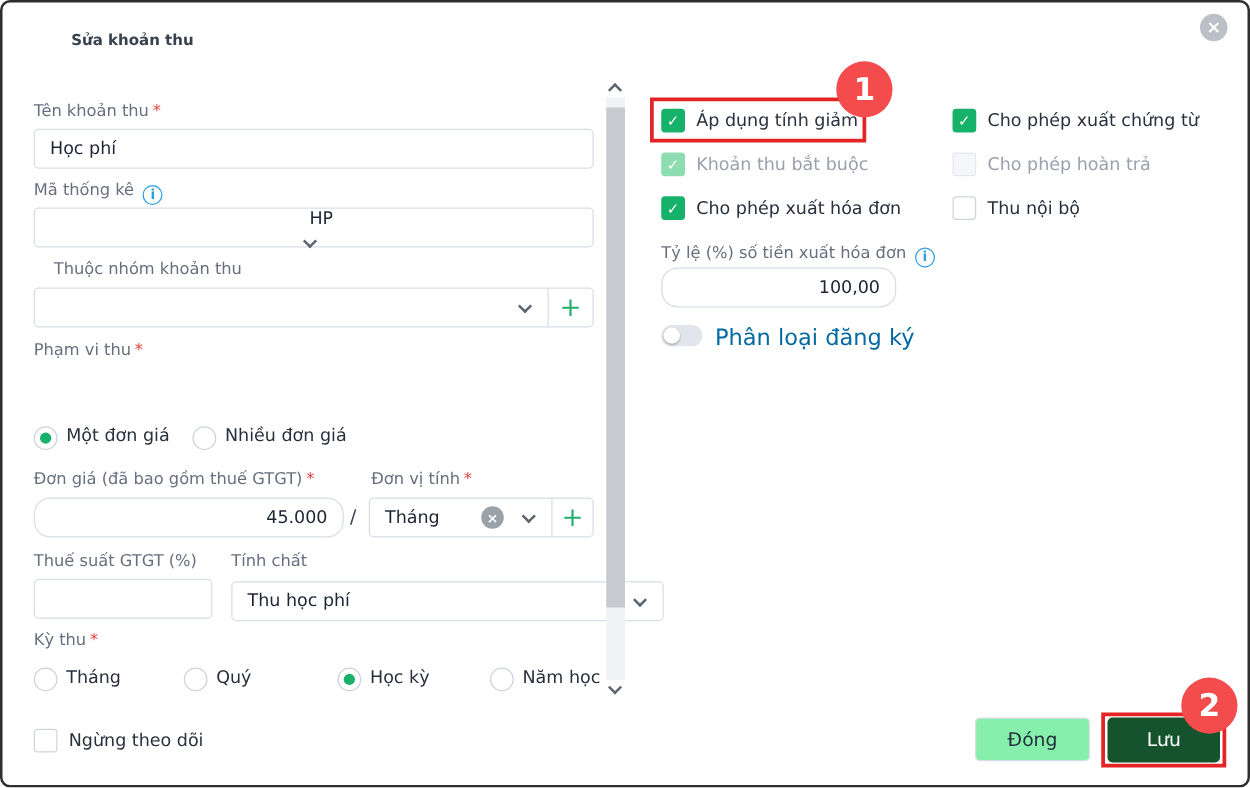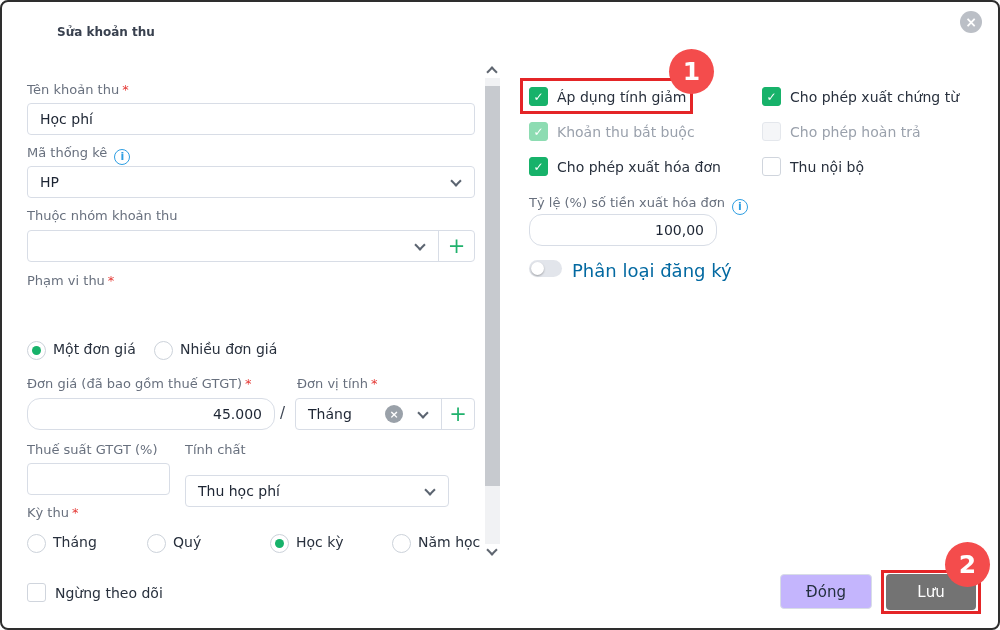--- a/index.html
+++ b/index.html
@@ -59,22 +59,22 @@
   .cb.unchecked.disabled { background:#f5f6f8; border-color:#e4e7ec; }
   .cb-lbl { font-size:14px; color:#28303d; white-space:nowrap; }
   .cb-lbl.disabled { color:#9aa1ac; }
   
   .toggle { position:absolute; width:33px; height:17px; border-radius:9px; background:#e2e5eb; cursor:pointer; }
   .toggle .knob { position:absolute; left:2px; top:2px; width:13px; height:13px; border-radius:50%;
     background:#fff; box-shadow:0 1px 2px rgba(0,0,0,.3); }
   
   .btn { position:absolute; display:flex; align-items:center; justify-content:center;
     border-radius:4px; font-size:15px; cursor:pointer; }
-  .btn-secondary { background:#c4b5fd; border:1px solid #d8dde6; color:#232f3e; }
-  .btn-primary { background:#737373; color:#fff; border:none; }
+  .btn-secondary { background:#86efac; border:1px solid #d8dde6; color:#232f3e; }
+  .btn-primary { background:#14532d; color:#fff; border:none; }
   
   .hl-box { position:absolute; border:3px solid #e42527; background:transparent; z-index:4; pointer-events:none; }
   .badge { position:absolute; width:45px; height:45px; border-radius:50%; background:#f44c4c;
     color:#fff; font-size:25px; font-weight:bold; display:flex; align-items:center; justify-content:center;
     z-index:5; pointer-events:none; }
   
   .close-btn { position:absolute; width:22px; height:22px; border-radius:50%; background:#bbbfc6;
     color:#fff; display:flex; align-items:center; justify-content:center; font-size:14px;
     font-weight:bold; cursor:pointer; line-height:1; }
   
@@ -91,26 +91,26 @@
 
 <div class="modal">
 
   <div class="abs title" style="left:27px; top:23px;">Sửa khoản thu</div>
   <div class="close-btn" style="left:958px; top:9px;">×</div>
 
   <div class="abs lbl" style="left:25px; top:80px;"><span>Tên khoản thu</span><span class="req">*</span></div>
   <input class="txt" style="left: 25px; top: 101px; width: 448px;" value="Học phí">
 
   <div class="abs lbl" style="left:25px; top:143px;"><span>Mã thống kê</span><span class="info-ic">i</span></div>
-  <div class="field" style="left:25px; top:164px; width:448px;">
+  <div class="field" style="left:25px; top:164px; width:448px;flex-direction:column;">
     <span class="sel-val">HP</span>
     <span class="chev"></span>
   </div>
 
-  <div class="abs lbl" style="left:25px; top:206px;">Thuộc nhóm khoản thu</div>
+  <div class="abs lbl" style="left:41px; top:206px;">Thuộc nhóm khoản thu</div>
   <div class="field" style="left:25px; top:228px; width:448px;">
     <span class="sel-val"></span>
     <span class="chev"></span>
     <span class="vdiv"></span>
     <span class="plusbox">+</span>
   </div>
 
   <div class="abs lbl" style="left:25px; top:271px;"><span>Phạm vi thu</span><span class="req">*</span></div>
 
   <div class="radio-item" style="left:25px; top:339px;">
@@ -130,21 +130,21 @@
     <span class="sel-val">Tháng</span>
     <span class="clear-ic">×</span>
     <span class="chev"></span>
     <span class="vdiv"></span>
     <span class="plusbox" style="width:32px;">+</span>
   </div>
 
   <div class="abs lbl" style="left:25px; top:440px;">Thuế suất GTGT (%)</div>
   <div class="abs lbl" style="left:183px; top:440px;">Tính chất</div>
   <input class="txt" style="left: 25px; top: 461px; width: 143px;" value="">
-  <div class="field" style="left:183px; top:473px; width:264px;">
+  <div class="field" style="left:183px; top:463px; width:346px;">
     <span class="sel-val">Thu học phí</span>
     <span class="chev"></span>
   </div>
 
   <div class="abs lbl" style="left:25px; top:503px;"><span>Kỳ thu</span><span class="req">*</span></div>
   <div class="radio-item" style="left:25px; top:532px;">
     <span class="radio"></span>
     <span class="radio-lbl">Tháng</span>
   </div>
   <div class="radio-item" style="left:145px; top:532px;">

